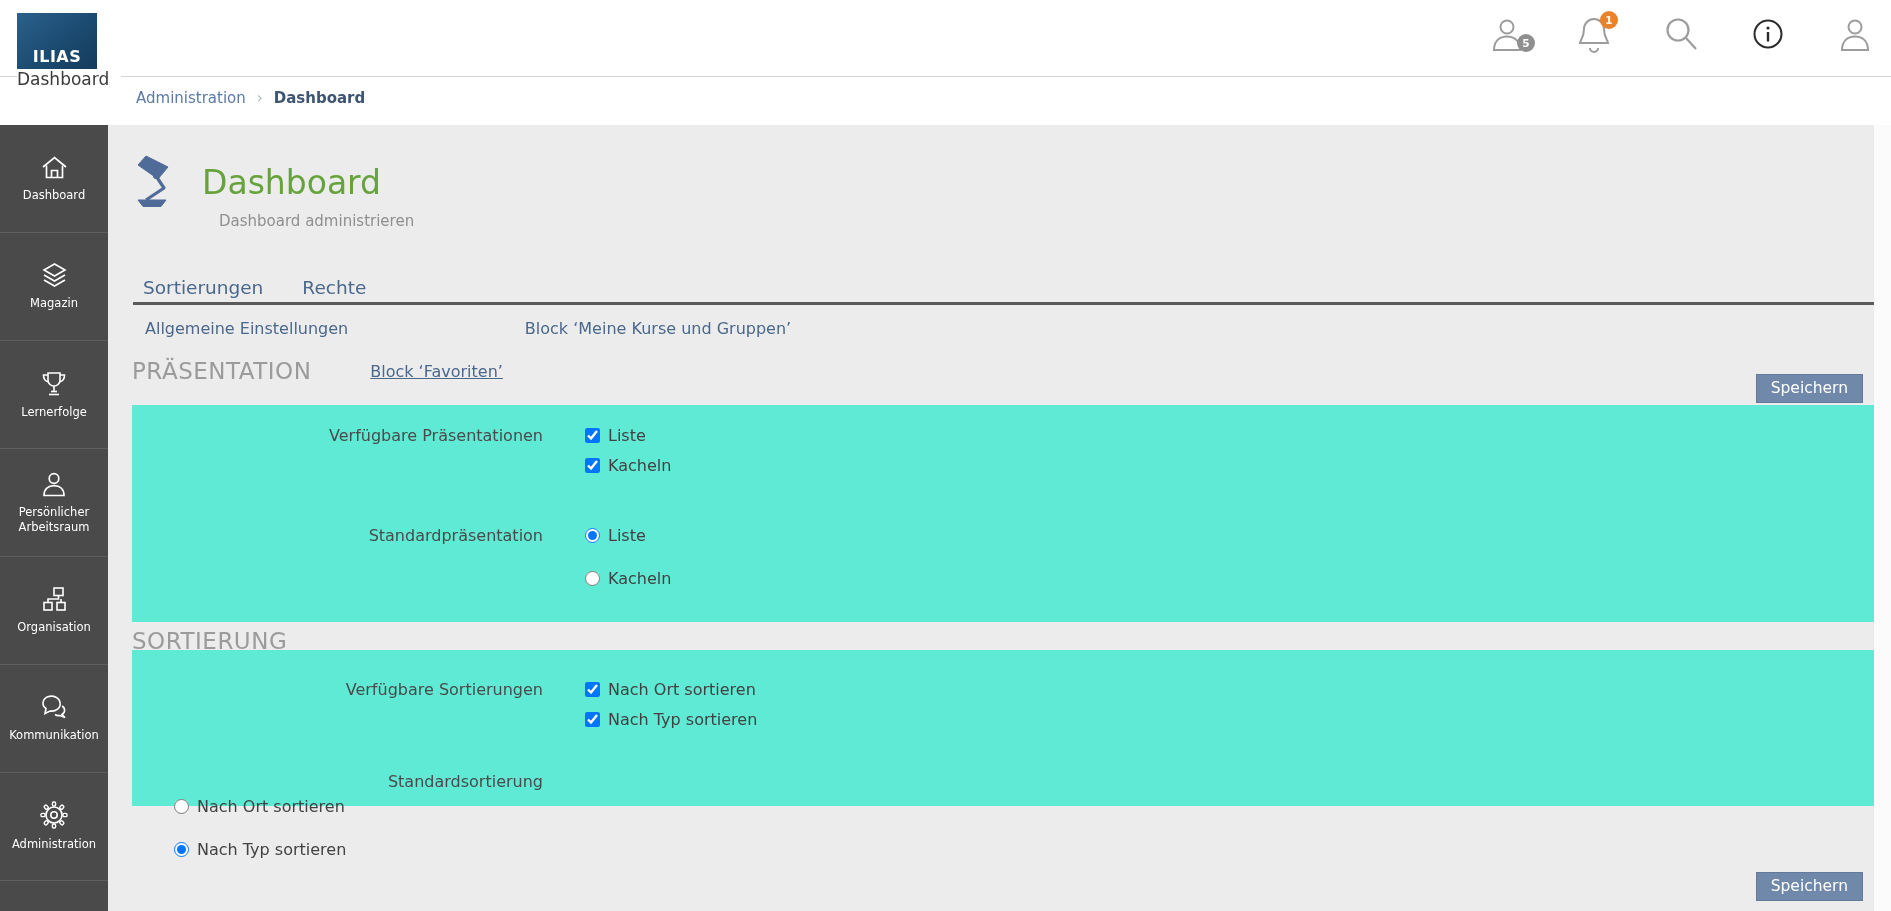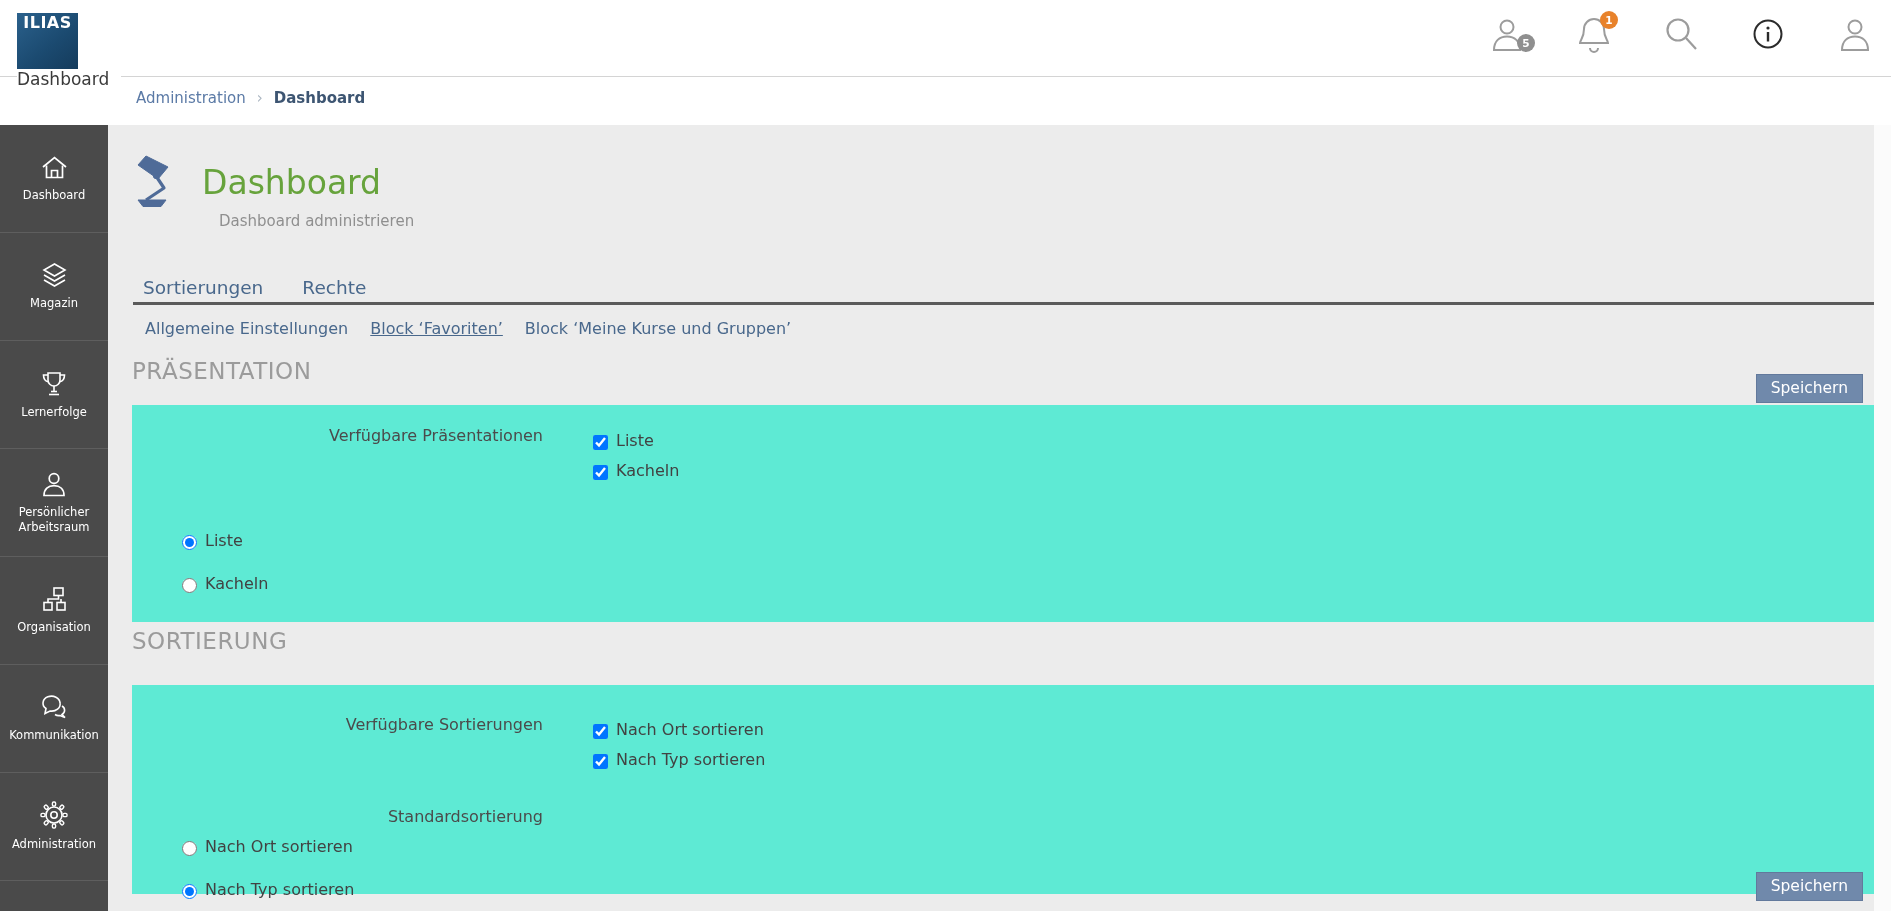--- a/index.html
+++ b/index.html
@@ -3,23 +3,23 @@
 <meta charset="utf-8">
 <style>
   * { margin:0; padding:0; box-sizing:border-box; }
   html,body { width:1891px; height:911px; }
   body { font-family:"DejaVu Sans","Liberation Sans",sans-serif; background:#fff; }
   .app { position:relative; width:1891px; height:911px; overflow:hidden; background:#fff; }
 
   
   .topbar { position:absolute; left:0; top:0; width:1891px; height:77px; background:#fff;
             border-bottom:1px solid #d4d4d4; z-index:5; }
-  .logo-square { position:absolute; left:17px; top:13px; width:61px; height:60px;
+  .logo-square { position:absolute; left:17px; top:13px; width:80px; height:60px;
                  background:linear-gradient(140deg,#2b618c 0%,#1b4a70 55%,#143a5a 100%);
-                 display:flex; align-items:flex-start; justify-content:center; padding-bottom:7px;
+                 display:flex; align-items:flex-end; justify-content:center; padding-bottom:7px;
                  color:#fff; font-weight:bold; font-size:16px; letter-spacing:.5px; cursor:pointer; z-index:7; }
   .site-title { position:absolute; left:17px; top:69px; font-size:17px; color:#3a3a3a;
                 background:#fff; padding:0 12px 3px 0; z-index:6; }
   .header-icons { position:absolute; right:17px; top:13px; display:flex; gap:49px; align-items:center; z-index:6; }
   .hicon { position:relative; width:38px; height:42px; display:flex; align-items:center; justify-content:center; cursor:pointer; }
   .hicon svg { display:block; }
   .badge { position:absolute; width:18px; height:18px; border-radius:50%;
            display:flex; align-items:center; justify-content:center;
            color:#fff; font-size:10.5px; font-weight:bold; }
   .badge-gray { background:#8f8f8f; right:-9px; bottom:3px; }
@@ -45,41 +45,41 @@
 
   .lamp { position:absolute; left:26px; top:30px; }
   .page-title { position:absolute; left:94px; top:38px; font-size:33px; color:#67a33c; }
   .page-subtitle { position:absolute; left:111px; top:87px; font-size:15px; color:#8f8f8f; }
 
   .tabs { position:absolute; left:35px; top:152px; display:flex; gap:39px; font-size:18.5px; color:#49688c; }
   .tab { cursor:pointer; }
   .tab-underline { position:absolute; left:25px; top:177px; width:1741px; height:3px; background:#5a5a5a; }
   .subtabs { position:absolute; left:37px; top:194px; display:flex; gap:22px; font-size:16px; color:#49688c; }
   .subtab { cursor:pointer; }
-  .subtab.active { text-decoration:underline; }
+  .subtab.active { text-decoration:underline;margin-top:43px; }
 
   .section-head { position:absolute; left:24px; font-size:23px; color:#9b9b9b; letter-spacing:.5px; }
   .sh-1 { top:233px; }
   .sh-2 { top:503px; }
 
   .btn-save { background:#7089ab; color:#fff; border:1px solid #62799c; font-size:15.5px;
               padding:4px 14px 5px 14px; cursor:pointer; font-family:inherit; }
   .save-top { position:absolute; right:11px; top:249px; }
   .save-bottom { position:absolute; right:11px; top:747px; }
 
   .panel { position:absolute; left:24px; width:1742px; background:#5eead4; }
   .panel-1 { top:280px; height:217px; }
-  .panel-2 { top:560px; height:209px; }
+  .panel-2 { top:525px; height:156px; }
 
   .row { position:absolute; left:0; width:100%; display:flex; align-items:flex-start; }
   .p1-r1 { top:15px; } .p1-r2 { top:115px; }
   .p2-r1 { top:24px; } .p2-r2 { top:116px;flex-direction:column; }
   .flabel { width:411px; text-align:right; font-size:16px; color:#4b4b4b; padding-top:6px; }
   .fopts { margin-left:42px; display:flex; flex-direction:column; }
-  .opt { display:flex; align-items:flex-end; gap:8px; height:30px; font-size:16px; color:#424242; cursor:pointer;margin-left:8px; }
+  .opt { display:flex; align-items:center; gap:8px; height:30px; font-size:16px; color:#424242; cursor:pointer; }
   .opt-sp { margin-bottom:13px; }
   .opt input { width:15px; height:15px; margin:0; cursor:pointer; }
 </style>
 </head>
 <body>
 
 <div class="app">
 
   <div class="right-gutter"></div>
 
@@ -253,20 +253,21 @@
             <input type="checkbox" checked="checked" style="">
             <span>Liste</span>
           </label>
           <label class="opt">
             <input type="checkbox" checked="checked" style="">
             <span>Kacheln</span>
           </label>
         </div>
       </div>
       <div class="row p1-r2">
+        <div class="flabel">Standardpräsentation</div>
         <div class="fopts">
           <label class="opt opt-sp">
             <input type="radio" name="std-praesentation" checked="checked" style="">
             <span>Liste</span>
           </label>
           <label class="opt">
             <input type="radio" name="std-praesentation" style="">
             <span>Kacheln</span>
           </label>
         </div>

